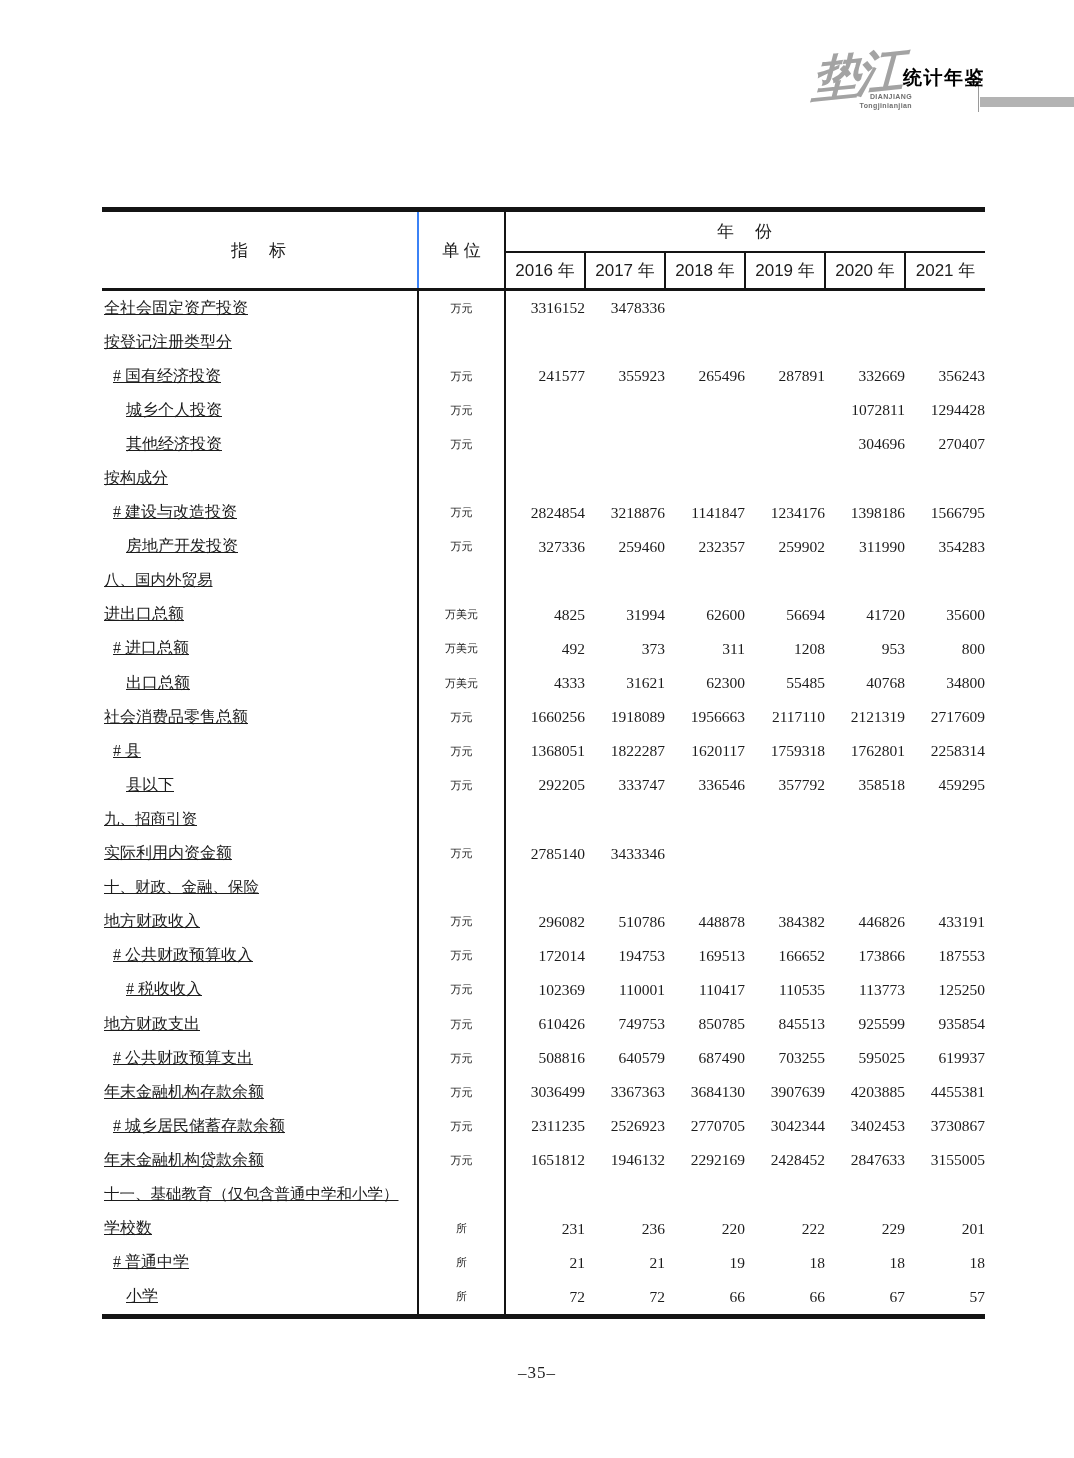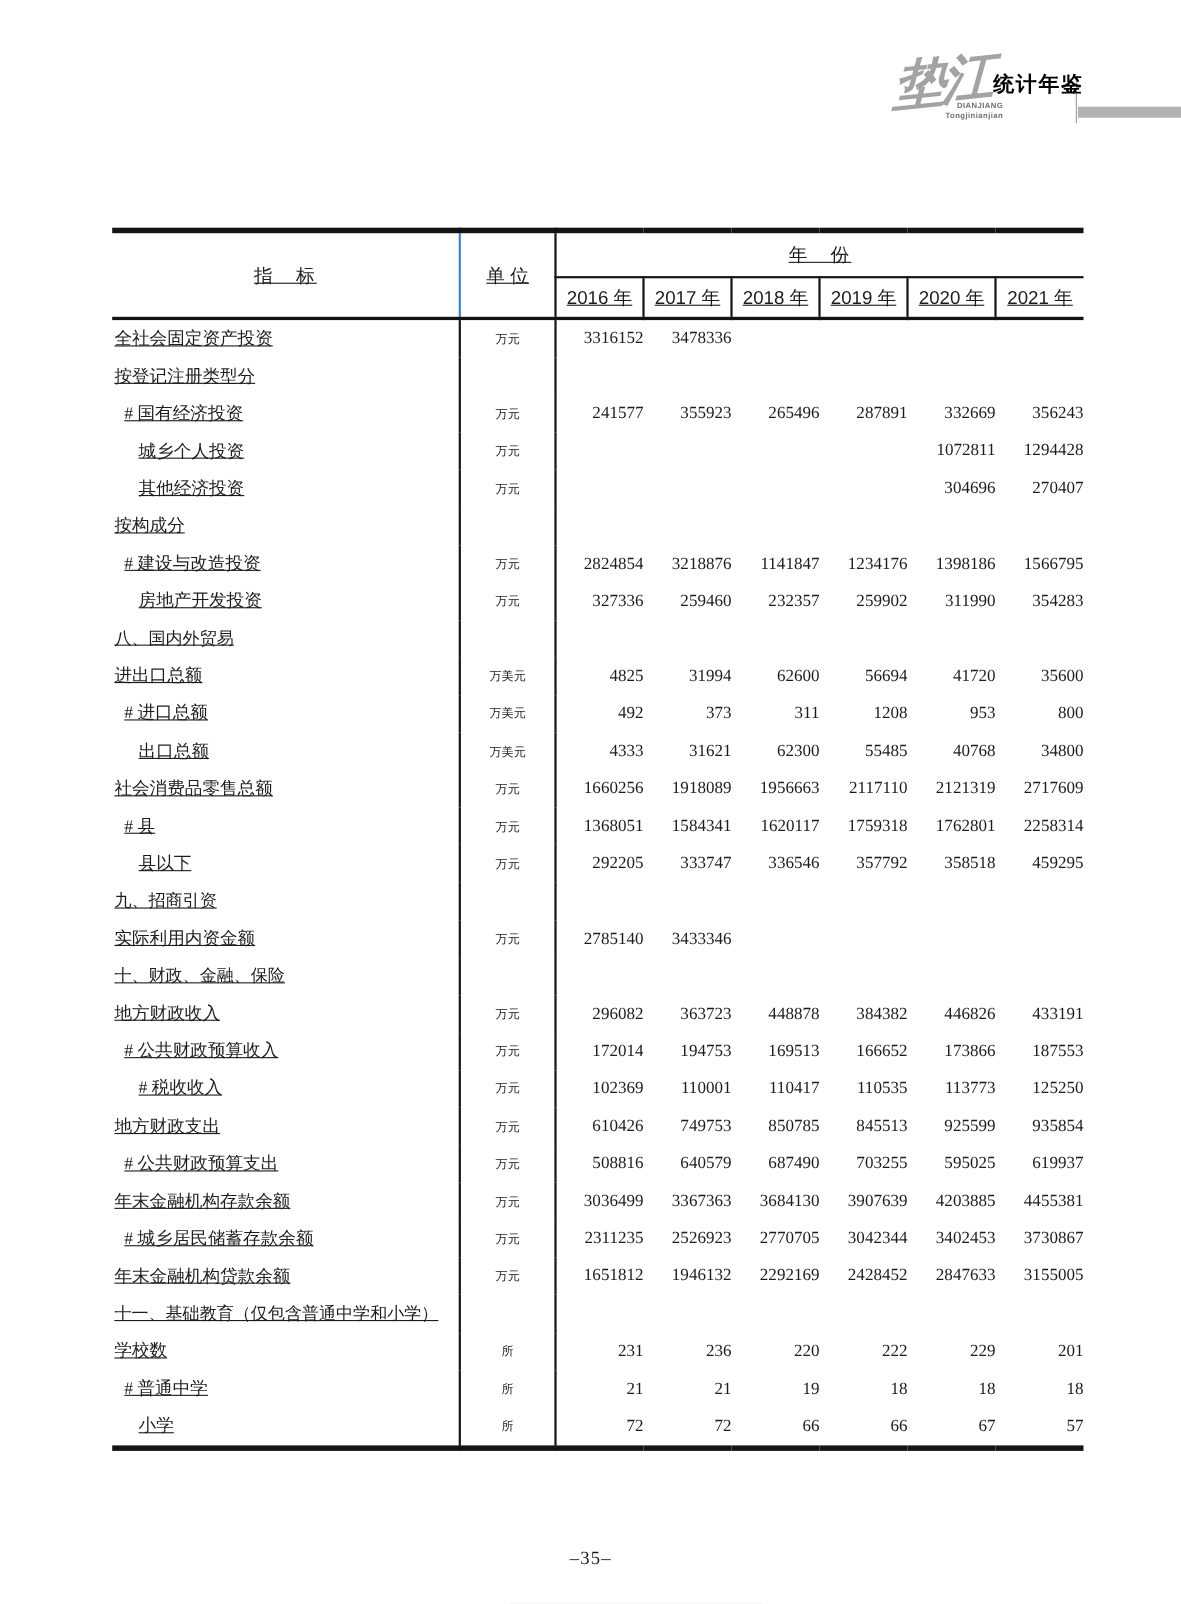--- a/index.html
+++ b/index.html
@@ -82,37 +82,36 @@
   th.h-unit { width:85px; border-right:2px solid #141414; text-align:center;
               font-size:17px; }
   th.h-years { border-bottom:2px solid #141414; text-align:center;
                font-size:17px; height:39px; letter-spacing:2px; }
   th.h-year { height:35px; text-align:center;
               font-family:"Liberation Sans","DejaVu Sans",sans-serif;
               font-size:17px;border-radius:16px; }
   th.h-year + th.h-year { border-left:2px solid #141414; }
   th.h-ind, th.h-unit, th.h-years, th.h-year {
     font-family:"Liberation Sans","DejaVu Sans",sans-serif;
-    text-decoration:underline;
   }
 
   td { height:34.1px; font-size:16px; }
   td.c-ind  { border-right:2px solid #141414; text-align:left;text-decoration:underline; }
   td.c-unit { border-right:2px solid #141414; text-align:center; font-size:11px; }
   td.c-val  { text-align:right; padding-right:9px; font-size:15.5px;
               font-family:"Liberation Serif","DejaVu Serif",serif; }
   td.c-ind.ind-0 { padding-left:2px; }
   td.c-ind.ind-1 { padding-left:11px; }
   td.c-ind.ind-2 { padding-left:24px; }
   td.c-ind.section { font-family:"Liberation Sans","DejaVu Sans",sans-serif; font-size:15.5px; }
 
   
   .page-number {
     position:absolute; left:0; top:1363px; width:1074px;
-    text-align:center; font-size:17px; letter-spacing:1px;margin-top:44px;
+    text-align:center; font-size:17px; letter-spacing:1px;
   }
 </style>
 </head>
 <body>
 
 <div class="page">
 
   <div class="brand-calligraphy">垫江</div>
   <div class="brand-pinyin">
     <div>DIANJIANG</div>
@@ -281,21 +280,21 @@
     <td class="c-val">1956663</td>
     <td class="c-val">2117110</td>
     <td class="c-val">2121319</td>
     <td class="c-val">2717609</td>
   </tr>
 
   <tr>
     <td class="c-ind ind-1"># 县</td>
     <td class="c-unit">万元</td>
     <td class="c-val">1368051</td>
-    <td class="c-val">1584341</td>
+    <td class="c-val">1822287</td>
     <td class="c-val">1620117</td>
     <td class="c-val">1759318</td>
     <td class="c-val">1762801</td>
     <td class="c-val">2258314</td>
   </tr>
 
   <tr>
     <td class="c-ind ind-2">县以下</td>
     <td class="c-unit">万元</td>
     <td class="c-val">292205</td>
@@ -336,21 +335,21 @@
     <td class="c-val"></td>
     <td class="c-val"></td>
     <td class="c-val"></td>
     <td class="c-val"></td>
   </tr>
 
   <tr>
     <td class="c-ind ind-0">地方财政收入</td>
     <td class="c-unit">万元</td>
     <td class="c-val">296082</td>
-    <td class="c-val">363723</td>
+    <td class="c-val">510786</td>
     <td class="c-val">448878</td>
     <td class="c-val">384382</td>
     <td class="c-val">446826</td>
     <td class="c-val">433191</td>
   </tr>
 
   <tr>
     <td class="c-ind ind-1"># 公共财政预算收入</td>
     <td class="c-unit">万元</td>
     <td class="c-val">172014</td>

